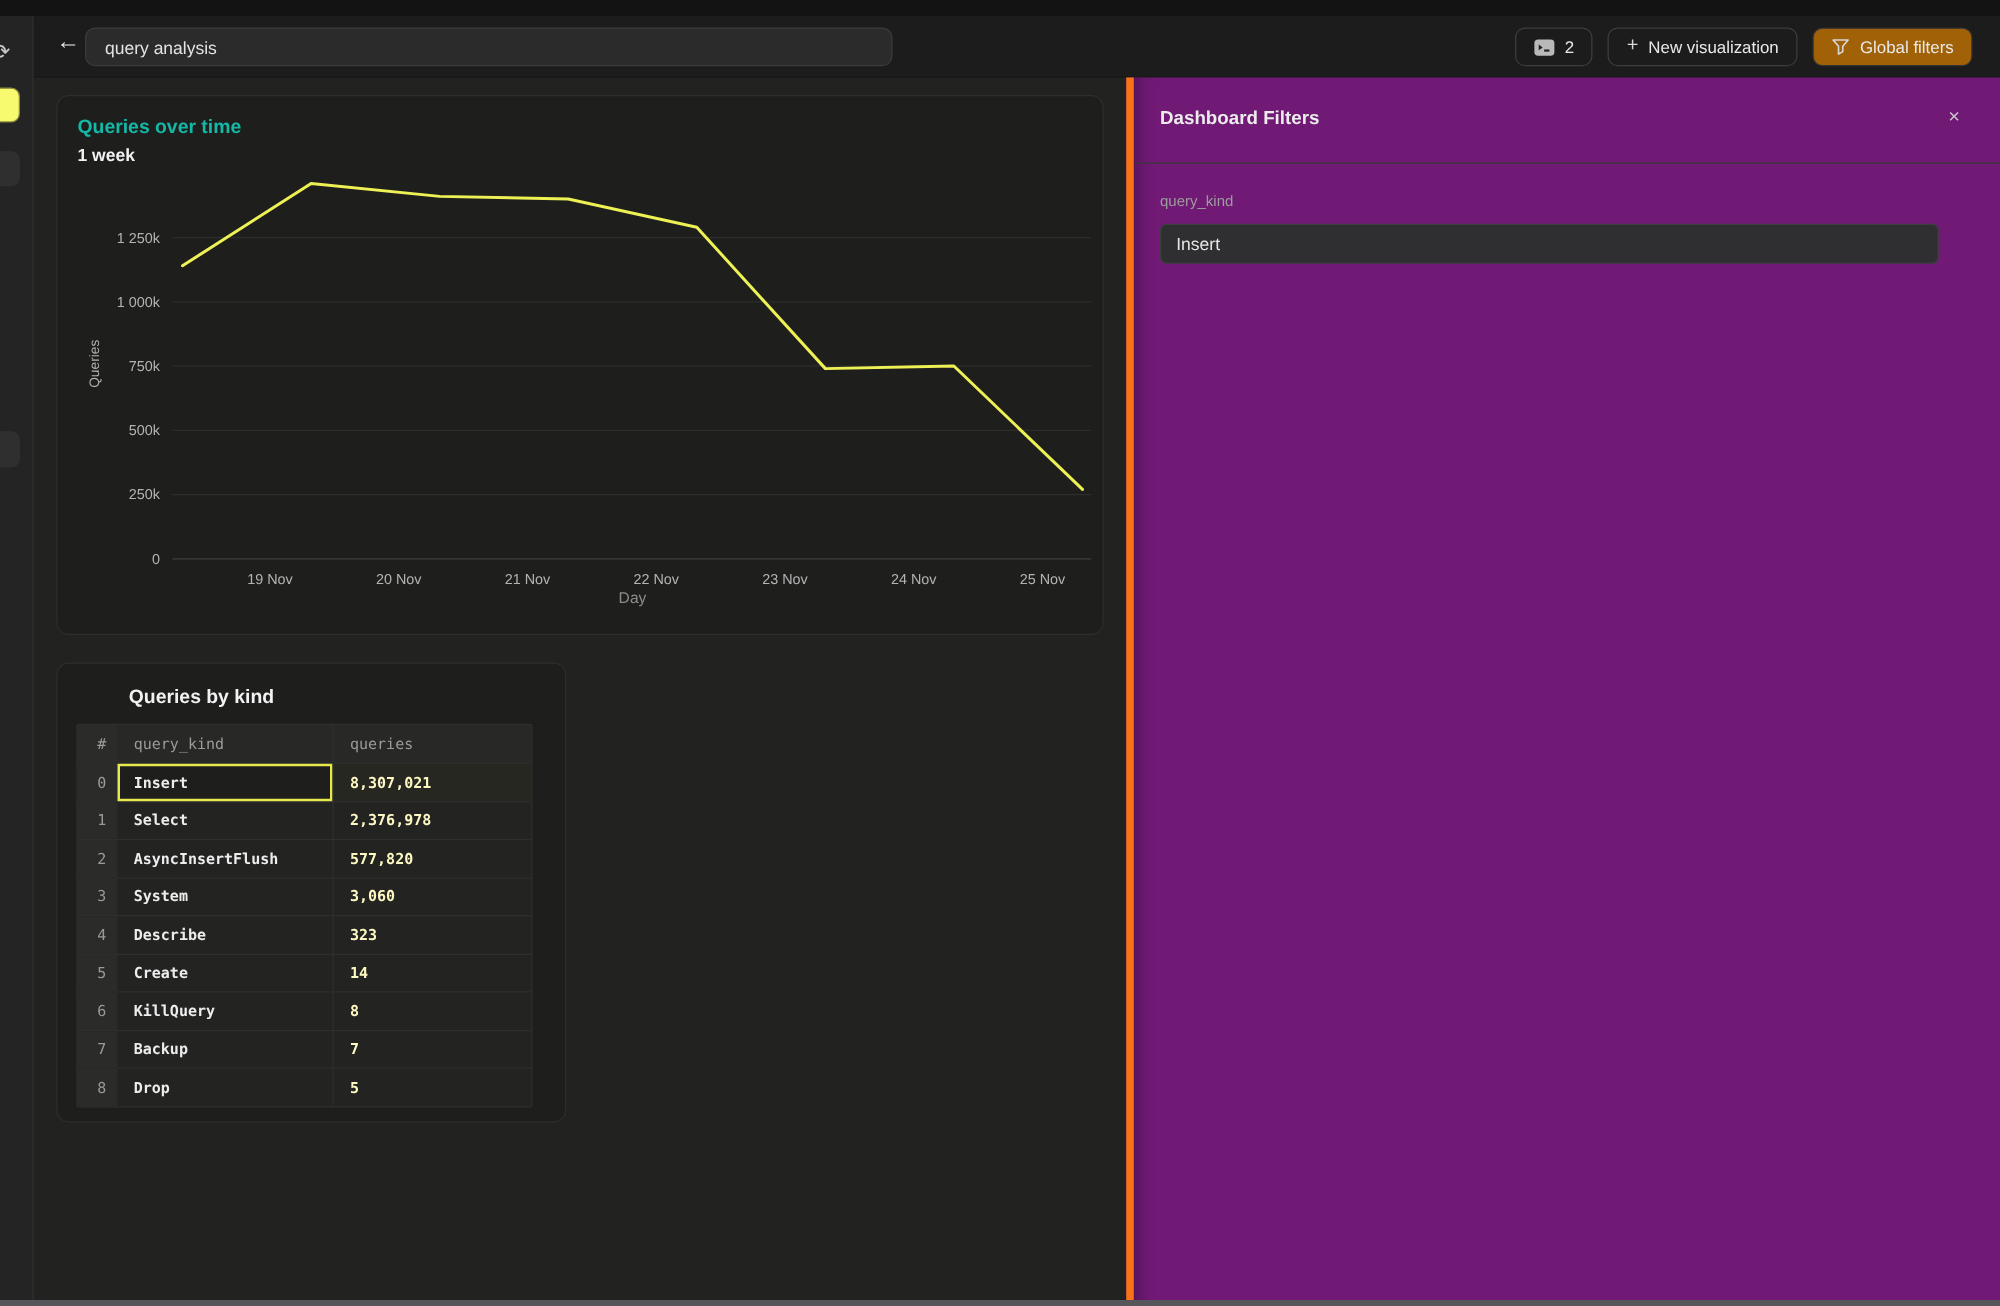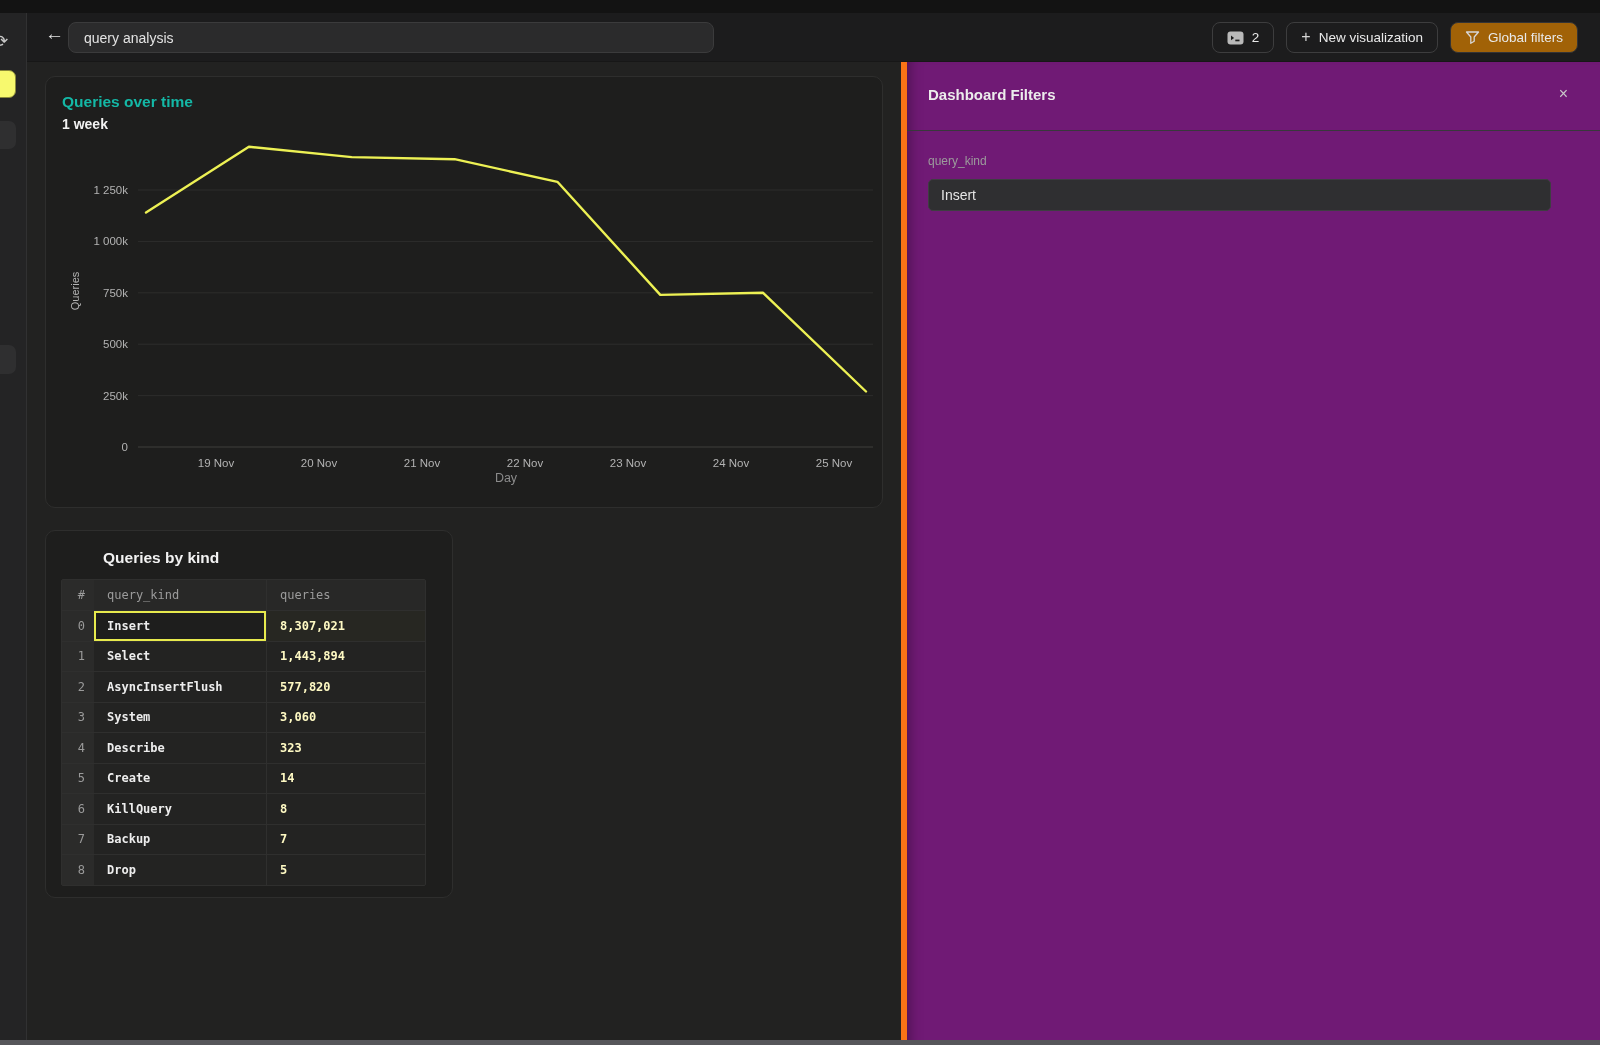--- a/index.html
+++ b/index.html
@@ -163,21 +163,21 @@
             <div class="tcell qcell">queries</div>
           </div>
           <div class="trow hl">
             <div class="tcell idx">0</div>
             <div class="tcell kcell sel">Insert</div>
             <div class="tcell qcell">8,307,021</div>
           </div>
           <div class="trow">
             <div class="tcell idx">1</div>
             <div class="tcell kcell">Select</div>
-            <div class="tcell qcell">1,443,894</div>
+            <div class="tcell qcell">2,376,978</div>
           </div>
           <div class="trow">
             <div class="tcell idx">2</div>
             <div class="tcell kcell">AsyncInsertFlush</div>
             <div class="tcell qcell">577,820</div>
           </div>
           <div class="trow">
             <div class="tcell idx">3</div>
             <div class="tcell kcell">System</div>
             <div class="tcell qcell">3,060</div>

